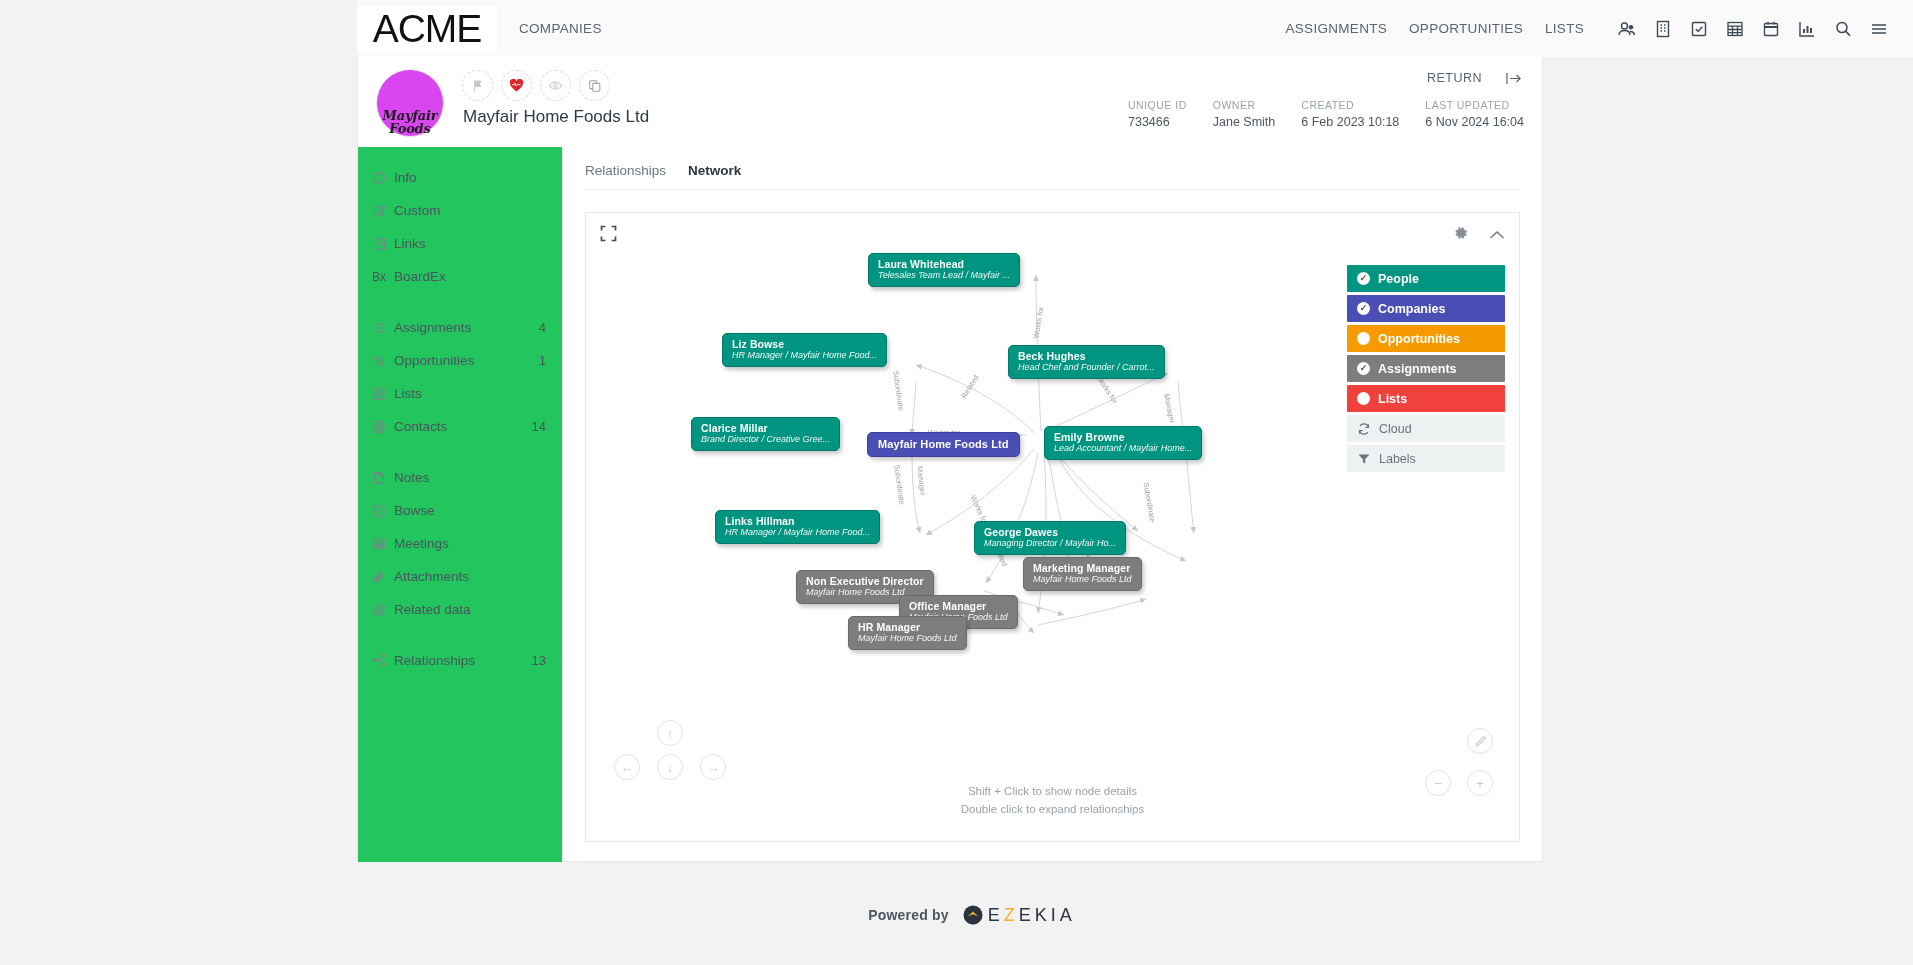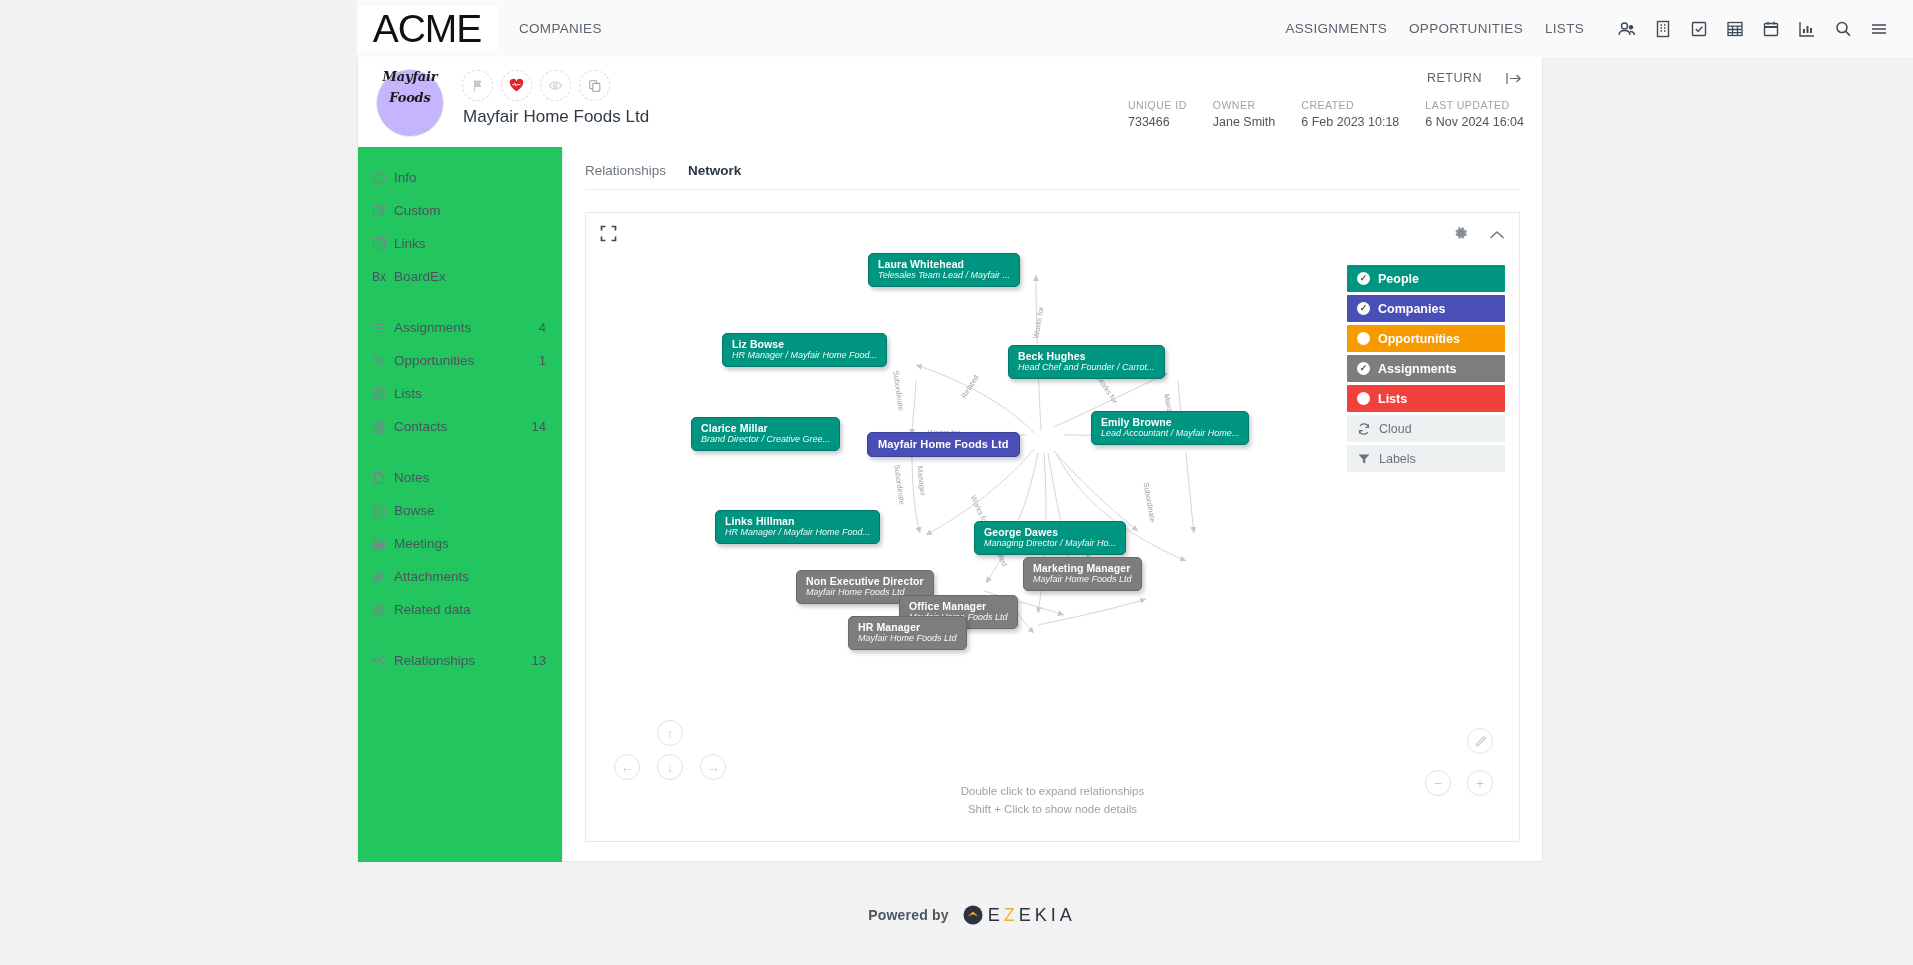--- a/index.html
+++ b/index.html
@@ -37,22 +37,22 @@
   
   .card {
     position:absolute; left:357px; top:57px; width:1186px; height:805px;
     background:#ffffff; border:1px solid #e3e6e8; border-top:none;
   }
 
   
   .entity-header { position:relative; height:90px; }
   .entity-logo {
     position:absolute; left:18px; top:12px; width:68px; height:68px; border-radius:50%;
-    border:1px solid #ececec; background:#c4b5fd; display:flex; flex-direction:column;
-    align-items:center; justify-content:flex-start; line-height:1.05;gap:7px;
+    border:1px solid #ececec; background:#d946ef; display:flex; flex-direction:column;
+    align-items:center; justify-content:flex-end; line-height:1.05;
   }
   .entity-logo span {
     font-family:"DejaVu Serif", serif; font-style:italic; font-weight:700;
     font-size:13px; color:#1b1b1b; letter-spacing:-.2px;
   }
   .icon-pills { position:absolute; left:104px; top:13px; display:flex; gap:8px; }
   .pill {
     width:31px; height:31px; border-radius:50%; border:1px dashed #dcdcdc;
     display:flex; align-items:center; justify-content:center; cursor:pointer; background:#fff;
   }
@@ -529,21 +529,21 @@
               <div class="n-sub">HR Manager / Mayfair Home Food...</div>
             </div>
             <div class="node people" style="left:422px; top:132px;">
               <div class="n-name">Beck Hughes</div>
               <div class="n-sub">Head Chef and Founder / Carrot...</div>
             </div>
             <div class="node people" style="left:105px; top:204px;">
               <div class="n-name">Clarice Millar</div>
               <div class="n-sub">Brand Director / Creative Gree...</div>
             </div>
-            <div class="node people" style="left:458px; top:198px;margin-left:47px;">
+            <div class="node people" style="left:458px; top:213px;">
               <div class="n-name">Emily Browne</div>
               <div class="n-sub">Lead Accountant / Mayfair Home...</div>
             </div>
             <div class="node company" style="left:281px; top:219px;">
               <div class="n-name">Mayfair Home Foods Ltd</div>
             </div>
             <div class="node people" style="left:129px; top:297px;">
               <div class="n-name">Links Hillman</div>
               <div class="n-sub">HR Manager / Mayfair Home Food...</div>
             </div>
@@ -610,22 +610,22 @@
               <span style="display:flex;">
                 <svg width="14" height="14" viewBox="0 0 14 14" fill="#6b747c">
                     <path d="M1.6 2.4h10.8L8.2 7.3v4.3L5.8 10.2V7.3z"></path>
                   </svg>
               </span>
               <span>Labels</span>
             </div>
           </div>
 
           <div class="hint">
+            <div>Shift + Click to show node details</div>
             <div>Double click to expand relationships</div>
-            <div>Shift + Click to show node details</div>
           </div>
 
           <div class="dpad">
             <div class="circ-btn" style="left:43px; top:0;">↑</div>
             <div class="circ-btn" style="left:0; top:34px;">←</div>
             <div class="circ-btn" style="left:43px; top:34px;">↓</div>
             <div class="circ-btn" style="left:86px; top:34px;">→</div>
           </div>
 
           <div class="circ-btn edit-btn">

